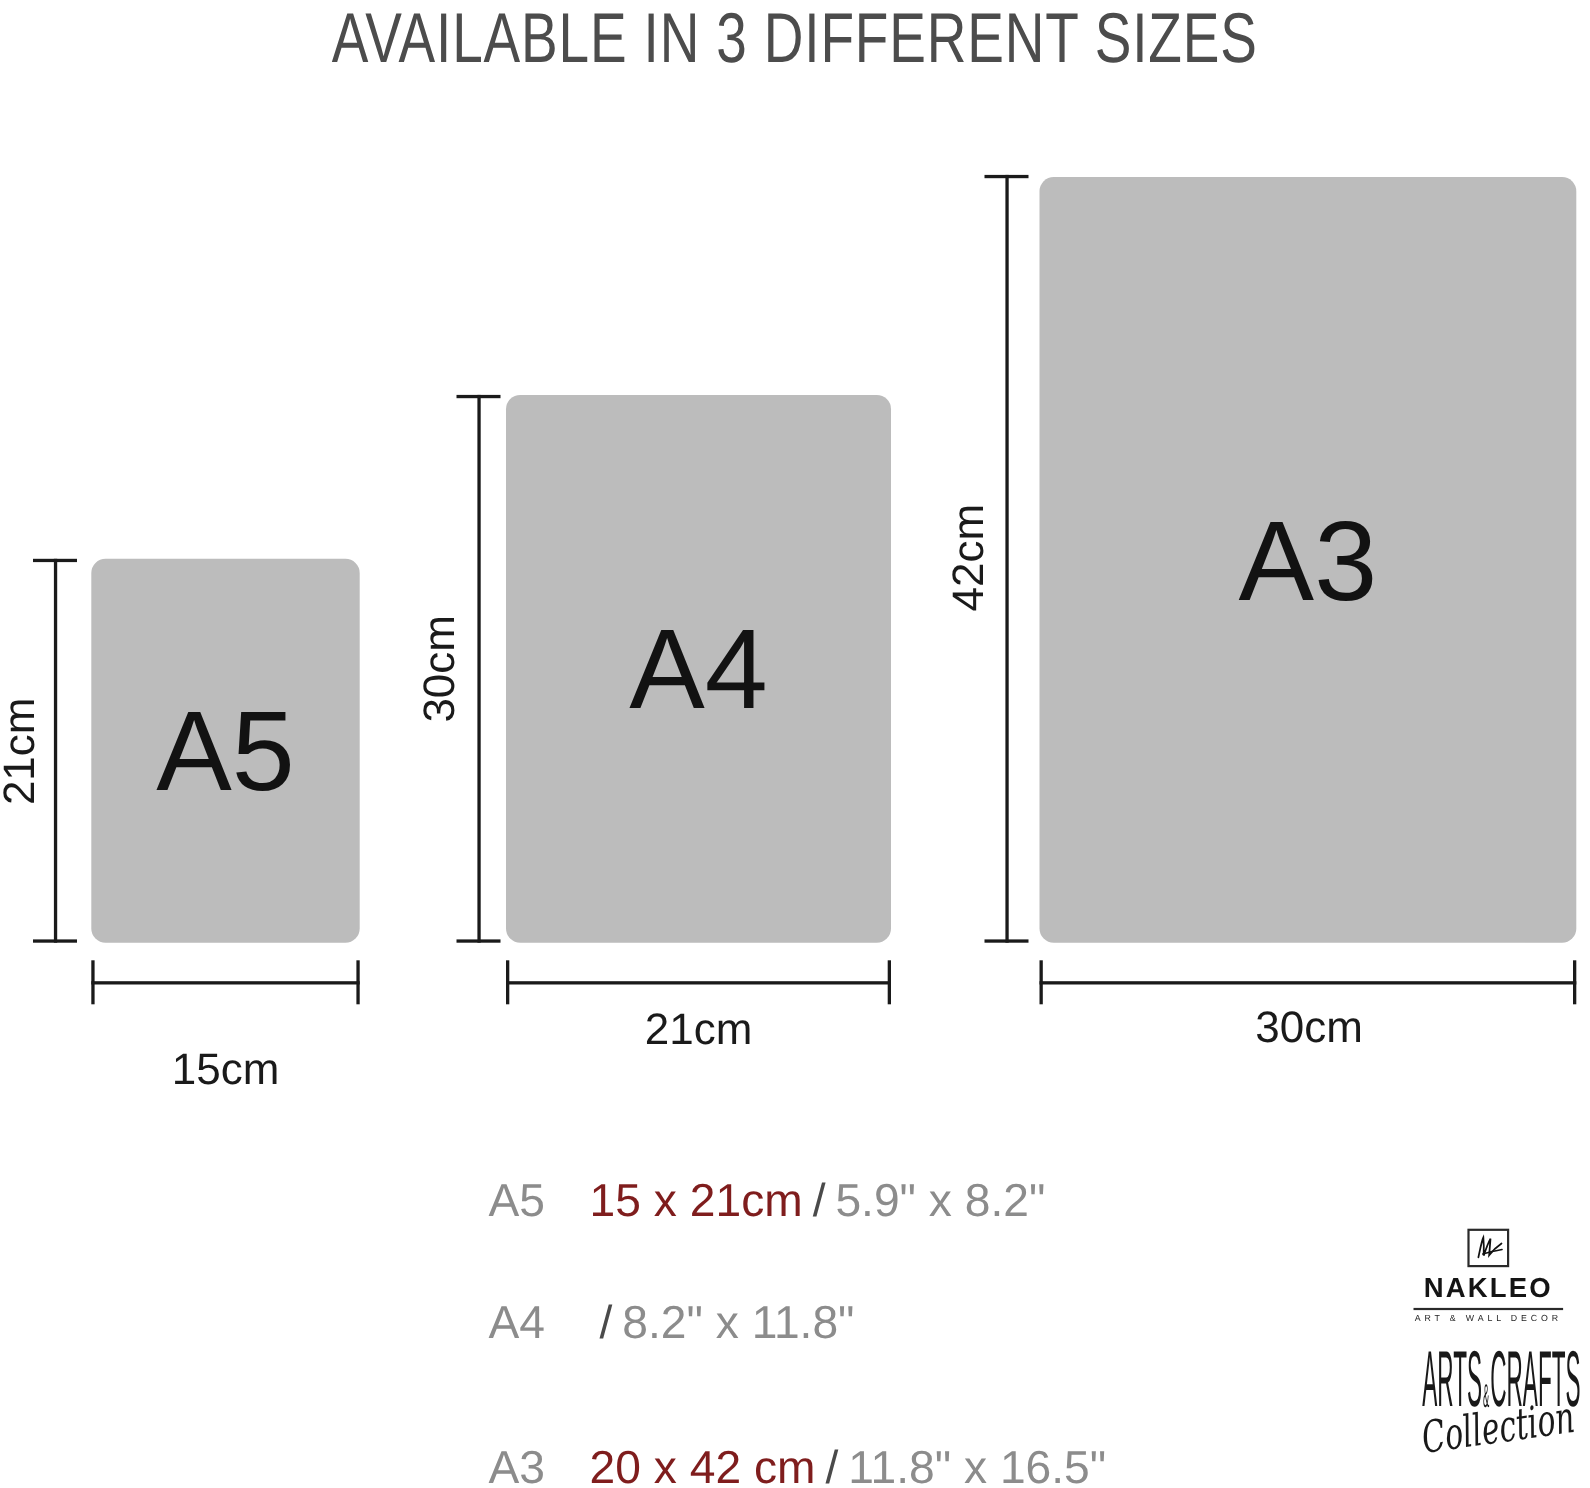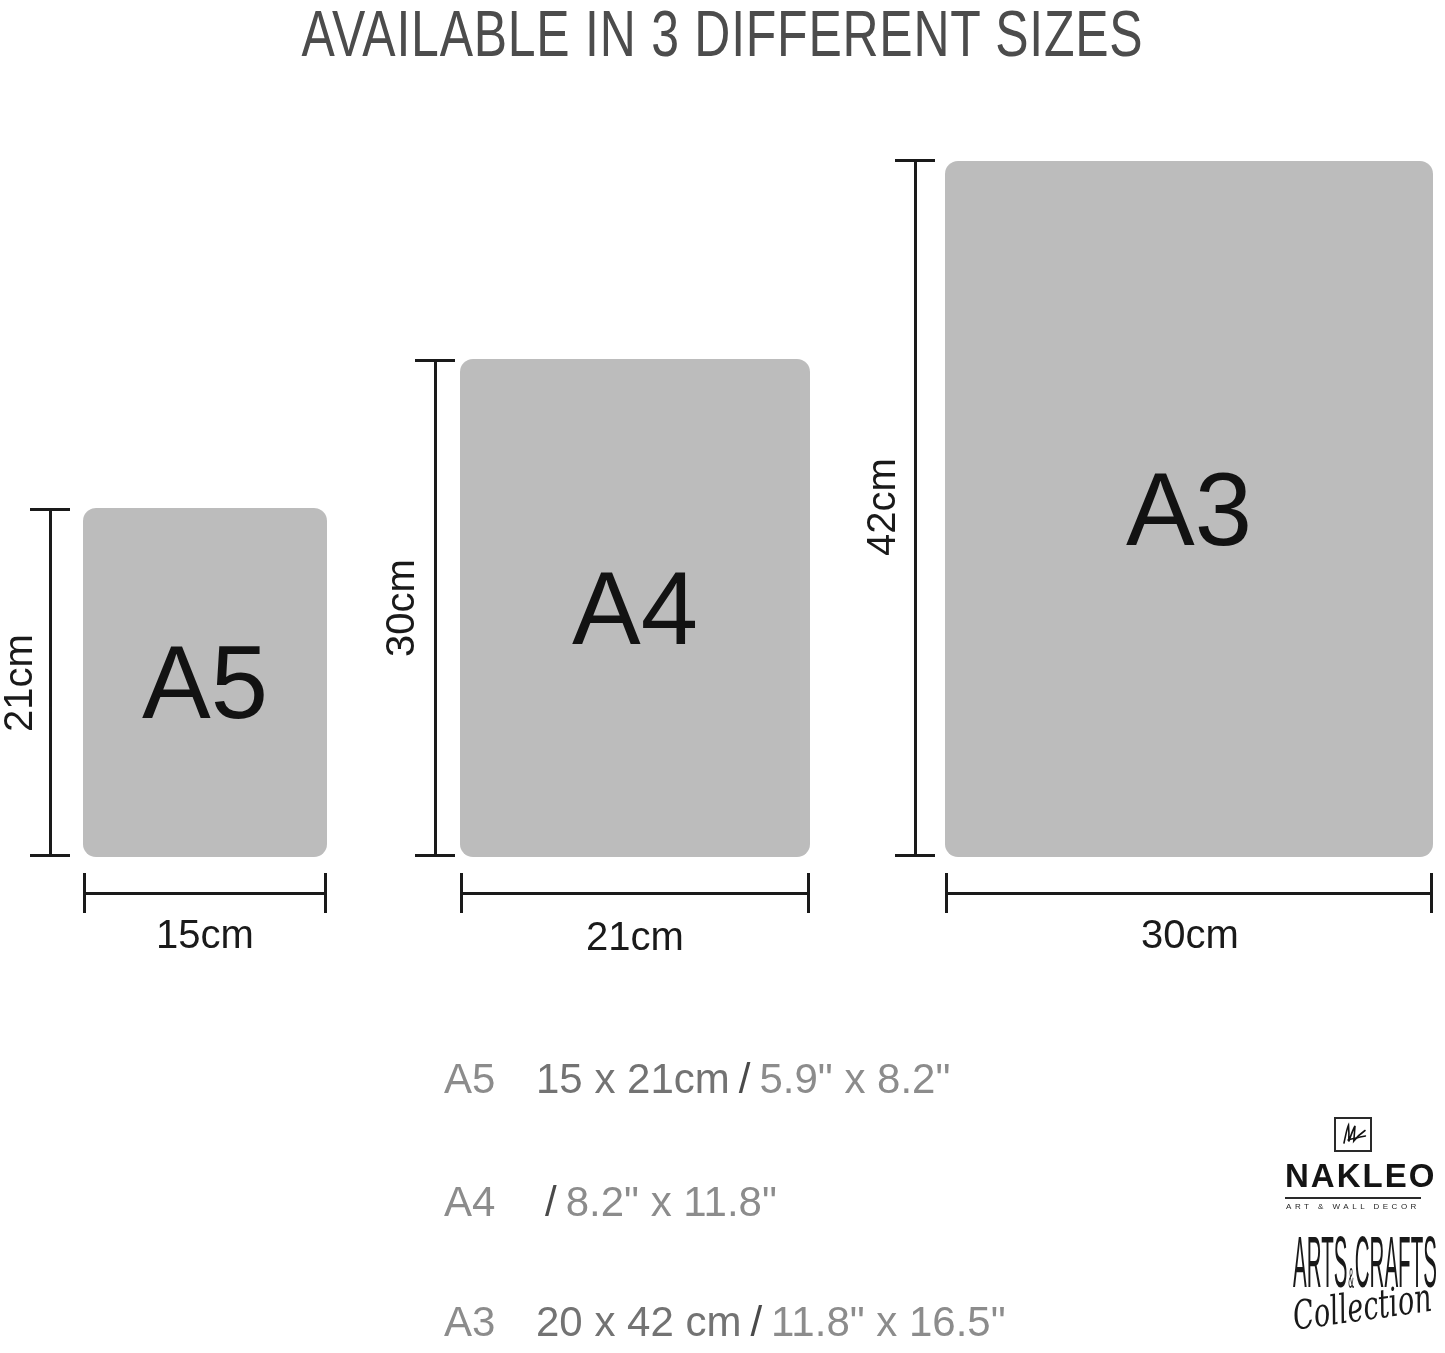--- a/index.html
+++ b/index.html
@@ -41,43 +41,43 @@
   .hdim-a3{left:945px;width:488px;}
   
   .dim-label{
     position:absolute;font-size:40px;color:#1a1a1a;white-space:nowrap;
     transform:translate(-50%,-50%);line-height:1;
   }
   .dim-label.vert{transform:translate(-50%,-50%) rotate(-90deg);}
   .vlab-a5{left:18px;top:683px;}
   .vlab-a4{left:400px;top:608px;}
   .vlab-a3{left:881px;top:507px;}
-  .hlab-a5{left:205px;top:934px;}
+  .hlab-a5{left:205px;top:972px;}
   .hlab-a4{left:635px;top:936px;}
   .hlab-a3{left:1190px;top:934px;}
   
   .legend-row{
     position:absolute;left:444px;font-size:42px;line-height:1;
     display:flex;align-items:baseline;white-space:nowrap;
   }
   .legend-r1{top:1058px;}
   .legend-r2{top:1181px;}
   .legend-r3{top:1301px;}
   .legend-code{color:#8c8c8c;display:inline-block;width:92px;}
-  .legend-metric{color:#737373;}
+  .legend-metric{color:#7f1d1d;margin-top:12px;}
   .legend-sep{color:#4a4a4a;margin:0 9px;}
   .legend-imperial{color:#8c8c8c;}
   
   .brand{position:absolute;left:1285px;top:1117px;width:136px;color:#141414;}
   .monogram-box{
     width:34px;height:31px;border:2px solid #2a2a2a;margin:0 auto;
     display:flex;align-items:center;justify-content:center;
   }
   .brand-name{
-    font-size:33px;font-weight:bold;letter-spacing:2px;text-align:center;
+    font-size:25px;font-weight:bold;letter-spacing:2px;text-align:center;
     margin-top:7px;line-height:1;color:#141414;
   }
   .brand-rule{height:2px;background:#2a2a2a;margin-top:5px;}
   .brand-tagline{
     font-size:8px;letter-spacing:3.5px;text-align:center;margin-top:4px;
     line-height:1;color:#1e1e1e;white-space:nowrap;
   }
   .ac-row{
     margin-top:24px;margin-left:8px;display:flex;align-items:flex-end;
     font-size:72px;line-height:0.76;color:#191919;white-space:nowrap;

